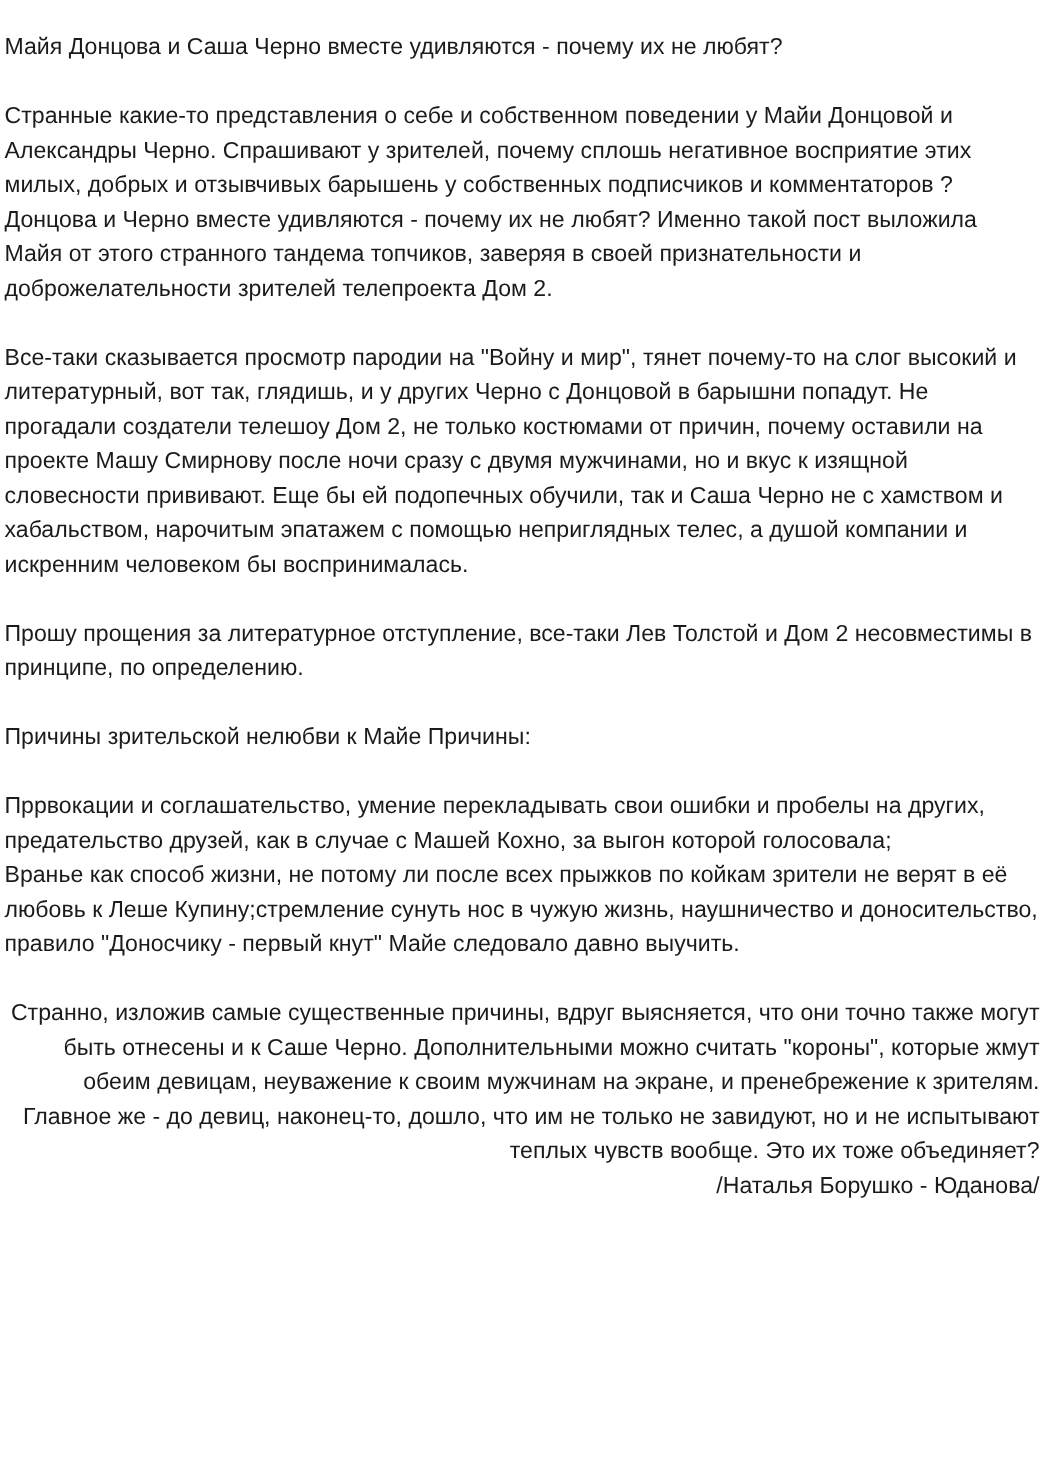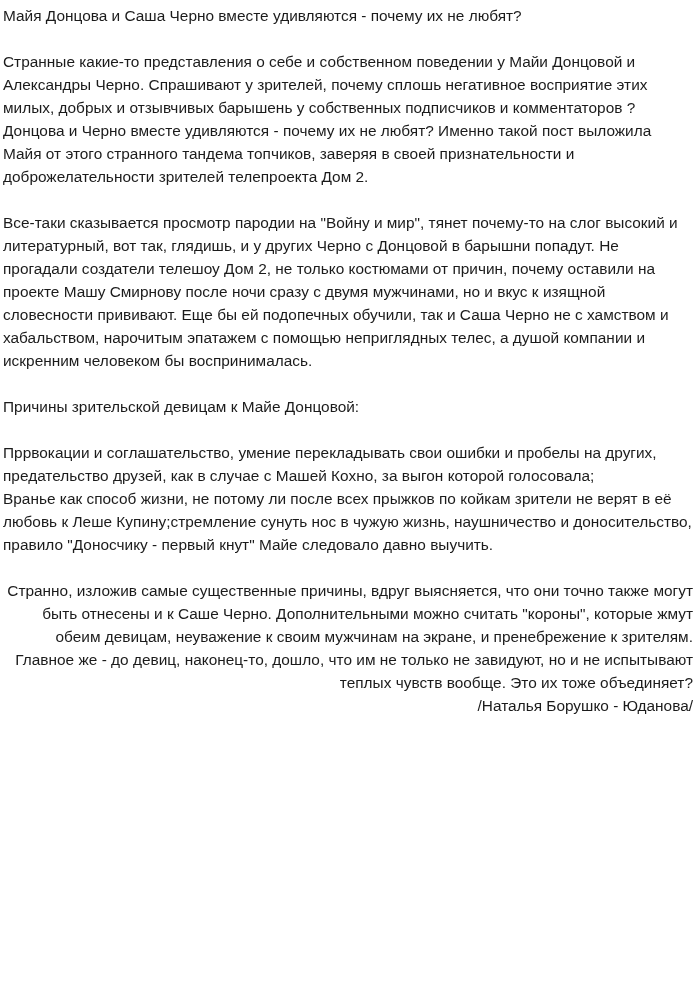--- a/index.html
+++ b/index.html
@@ -14,21 +14,21 @@
     font-family: "Liberation Sans", "DejaVu Sans", sans-serif;
     color: #1b1b1b;
     -webkit-font-smoothing: antialiased;
   }
   .article {
     box-sizing: border-box;
     width: 699px;
     padding: 4px 6px 0 3px;
   }
   .para {
-    margin: 0 0 23px 0;
+    margin: 16px 0 23px 0;
     font-size: 15.4px;
     line-height: 23px;
     color: #1b1b1b;
     text-align: left;
     white-space: pre-line;
     word-spacing: 0px;
     letter-spacing: 0.01px;
   }
   .para:last-child {
     margin-bottom: 0;
@@ -39,18 +39,19 @@
   }
 </style>
 </head>
 <body>
 
 <div class="article">
   <p class="para">Майя Донцова и Саша Черно вместе удивляются - почему их не любят?</p>
   <p class="para">Странные какие-то представления о себе и собственном поведении у Майи Донцовой и Александры Черно. Спрашивают у зрителей, почему сплошь негативное восприятие этих милых, добрых и отзывчивых барышень у собственных подписчиков и комментаторов ?
 Донцова и Черно вместе удивляются - почему их не любят? Именно такой пост выложила Майя от этого странного тандема топчиков, заверяя в своей признательности и доброжелательности зрителей телепроекта Дом 2.</p>
   <p class="para">Все-таки сказывается просмотр пародии на "Войну и мир", тянет почему-то на слог высокий и литературный, вот так, глядишь, и у других Черно с Донцовой в барышни попадут. Не прогадали создатели телешоу Дом 2, не только костюмами от причин, почему оставили на проекте Машу Смирнову после ночи сразу с двумя мужчинами, но и вкус к изящной словесности прививают. Еще бы ей подопечных обучили, так и Саша Черно не с хамством и хабальством, нарочитым эпатажем с помощью неприглядных телес, а душой компании и искренним человеком бы воспринималась.</p>
-  <p class="para">Причины зрительской девицам к Майе Донцовой:</p>
+  <p class="para">Прошу прощения за литературное отступление, все-таки Лев Толстой и Дом 2 несовместимы в принципе, по определению.</p>
+  <p class="para">Причины зрительской нелюбви к Майе Причины:</p>
   <p class="para">Пррвокации и соглашательство, умение перекладывать свои ошибки и пробелы на других, предательство друзей, как в случае с Машей Кохно, за выгон которой голосовала;
 Вранье как способ жизни, не потому ли после всех прыжков по койкам зрители не верят в её любовь к Леше Купину;стремление сунуть нос в чужую жизнь, наушничество и доносительство, правило "Доносчику - первый кнут" Майе следовало давно выучить.</p>
   <p class="para signature">Странно, изложив самые существенные причины, вдруг выясняется, что они точно также могут быть отнесены и к Саше Черно. Дополнительными можно считать "короны", которые жмут обеим девицам, неуважение к своим мужчинам на экране, и пренебрежение к зрителям. Главное же - до девиц, наконец-то, дошло, что им не только не завидуют, но и не испытывают теплых чувств вообще. Это их тоже объединяет?
 /Наталья Борушко - Юданова/</p>
 </div>
 
 </body></html>

